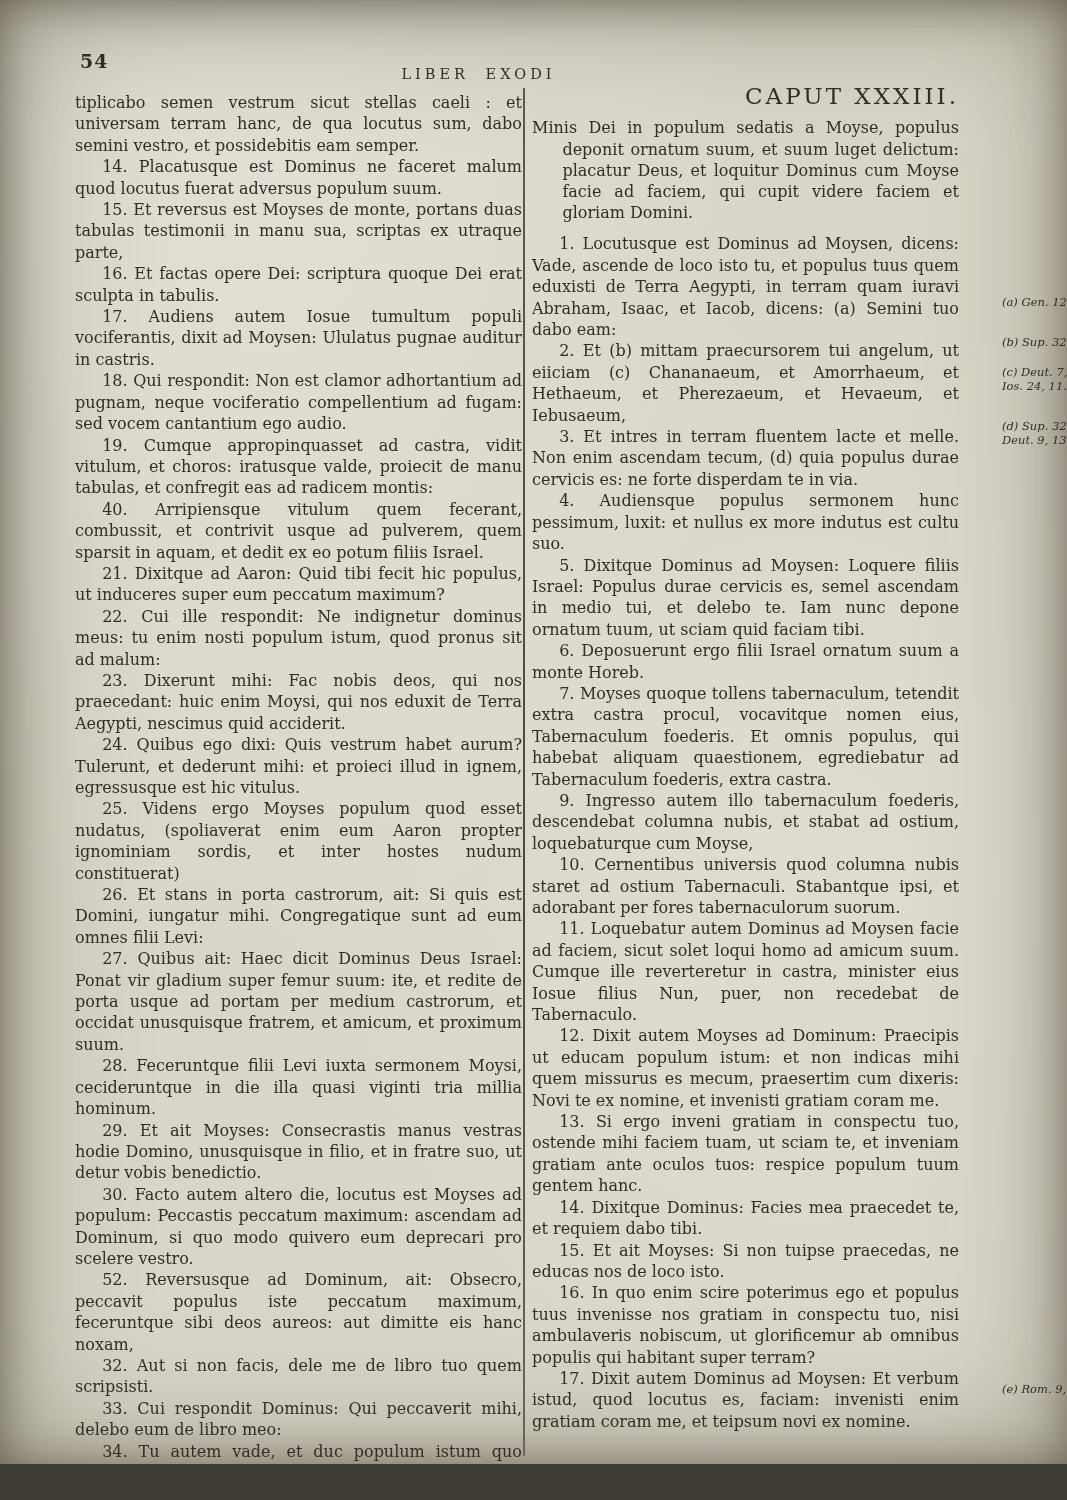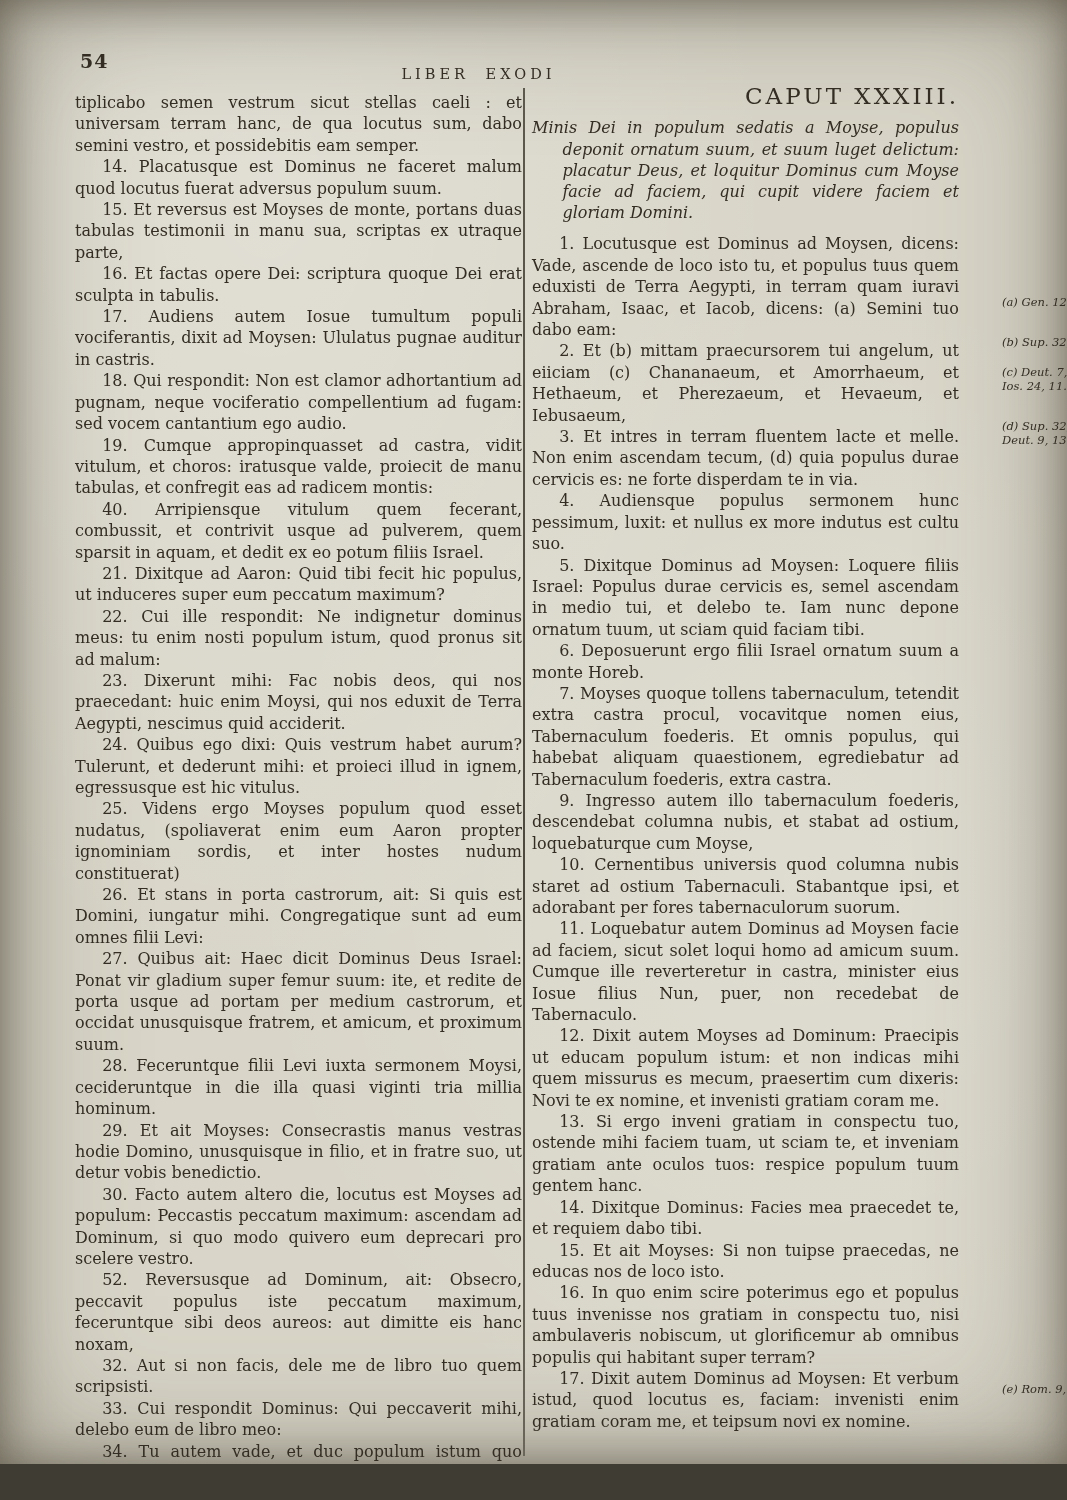--- a/index.html
+++ b/index.html
@@ -47,21 +47,20 @@
   .verse { margin:0; text-indent:1.7em; }
   .continuation { margin:0; text-indent:0; }
   .chapter-heading {
     margin:0 0 10px 0;
     text-align:right;
     font-size:23px; font-weight:400;
     letter-spacing:3px;
   }
   .chapter-argument {
     margin:0 0 10px 0;
-    font-style:italic;
     padding-left:1.9em; text-indent:-1.9em;
     line-height:21.2px;
   }
   .margin-note {
     position:absolute; left:962px; width:98px;
     font-size:11.5px; line-height:13.8px;
     font-style:italic;
     text-align:left;
     margin-left:40px;
   }

